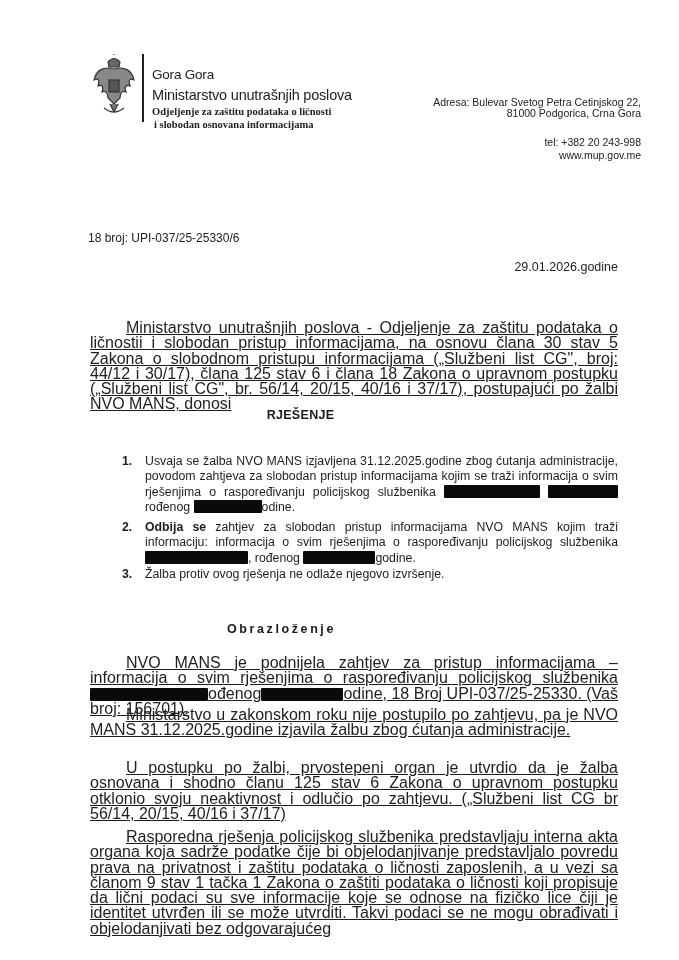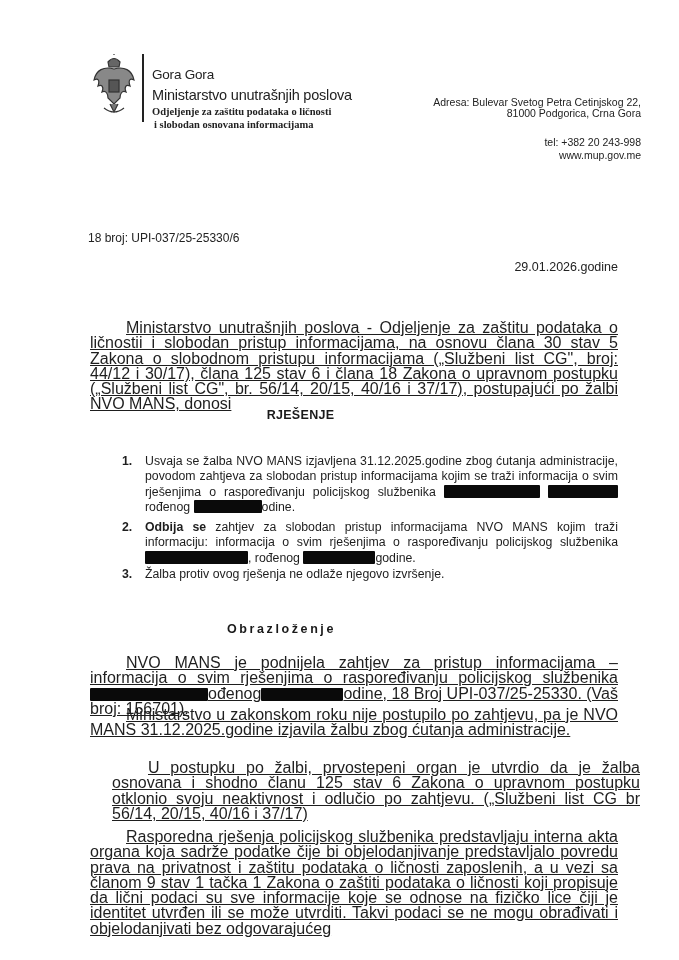--- a/index.html
+++ b/index.html
@@ -49,21 +49,21 @@
     .list2 { top: 520px; }
     .list3 { top: 567px; }
 
     .red {
       display: inline-block; background: #0a0a0a; height: 13px; vertical-align: -2px;
       border-radius: 1px;
     }
 
     .p1 { top: 655px; }
     .p2 { top: 707px; }
-    .p3 { top: 760px; margin-left: 22px; }
+    .p3 { top: 760px; }
     .p4 { top: 829px; }
     .bold { font-weight: bold; }
   </style>
 </head>
 <body>
 
 <div class="abs crest">
   <svg width="44" height="64" viewBox="0 0 44 64">
     <g fill="none" stroke="#333" stroke-width="1.2">
       <path d="M16 8 Q22 1 28 8 L27 13 L17 13 Z" fill="#666"></path>

